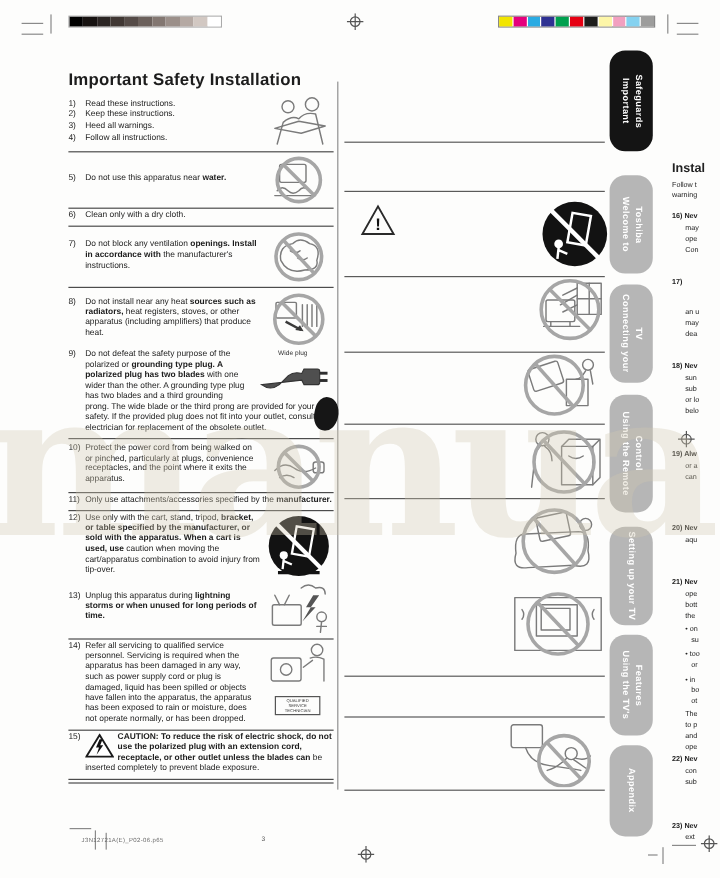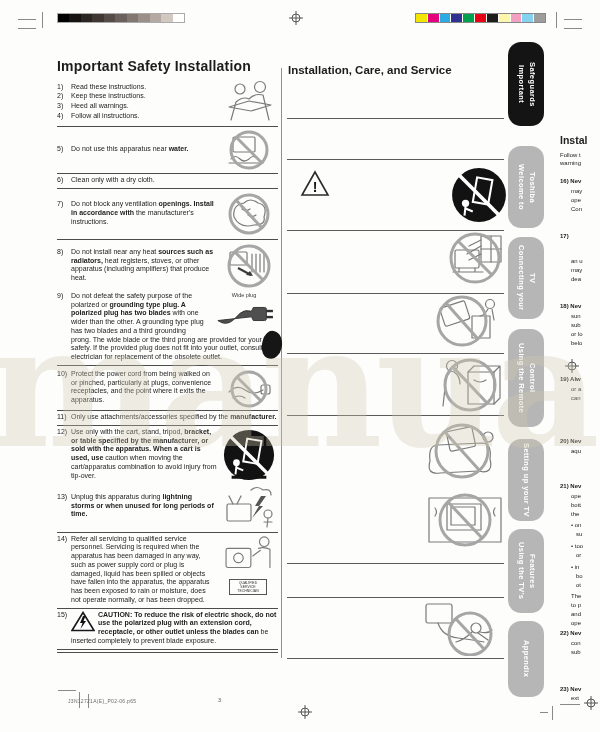--- a/index.html
+++ b/index.html
@@ -337,21 +337,20 @@
                   <path d="M12 1.5 L23 19.5 H1 Z" fill="#fff" stroke="#1a1a1a" stroke-width="1.6"></path>
                   <polygon points="12,5 9,12 11.5,12 9.5,18 15,10 12.5,10 14.5,5" fill="#111"></polygon>
                 </svg></span><span class="b">CAUTION: To reduce the risk of electric shock, do not use the polarized plug with an extension cord, receptacle, or other outlet unless the blades can</span><span> be inserted completely to prevent blade exposure.</span></span>
         </div>
       </div>
     </div>
     <div class="rule dbl"></div>
   </div>
 
   <div class="vline"></div>
-  <div class="mtitle">Installation, Care, and Service</div>
 
   <div class="mrule" style="top:118px"></div>
   <div class="mrule" style="top:159px"></div>
   <div class="mrule" style="top:230px"></div>
   <div class="mrule" style="top:293px"></div>
   <div class="mrule" style="top:353px"></div>
   <div class="mrule" style="top:415px"></div>
   <div class="mrule" style="top:563px"></div>
   <div class="mrule" style="top:597px"></div>
   <div class="mrule" style="top:658px"></div>

